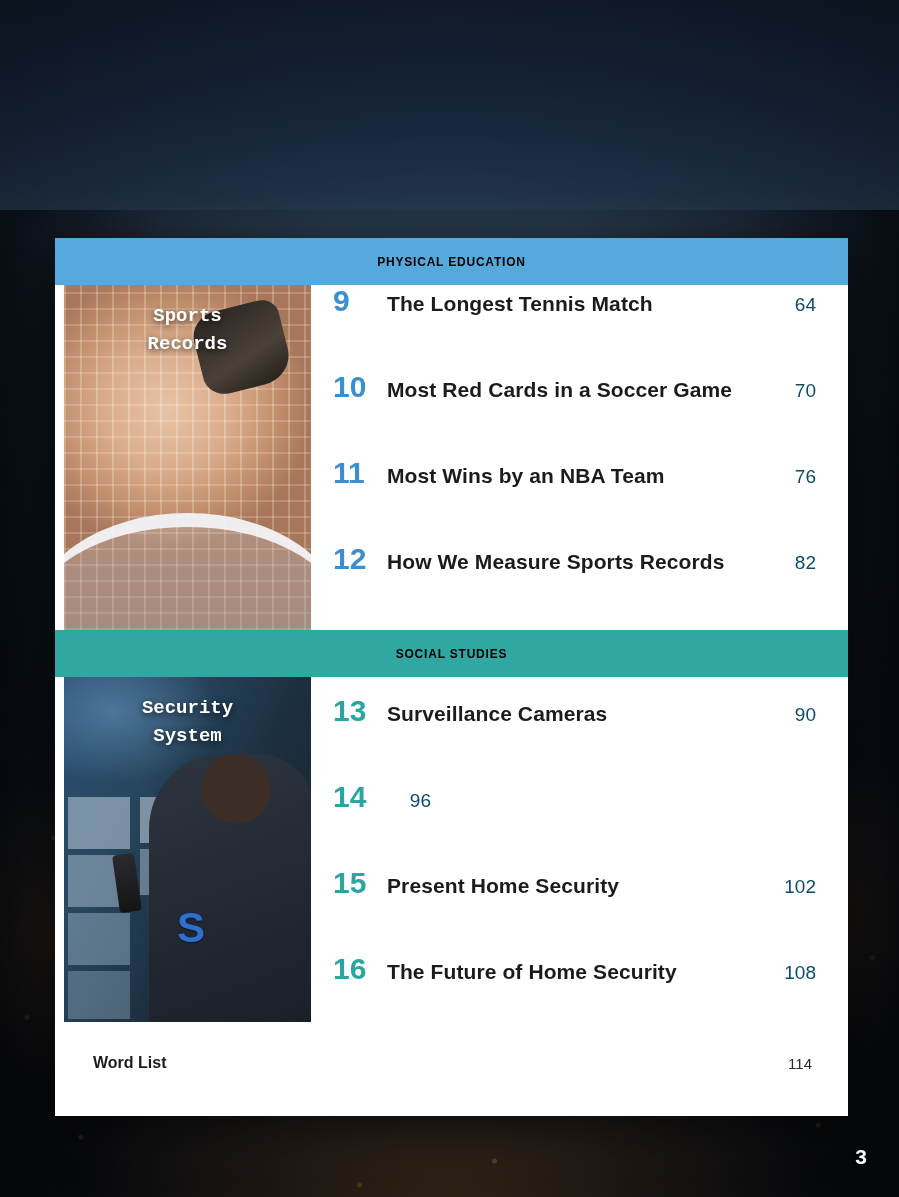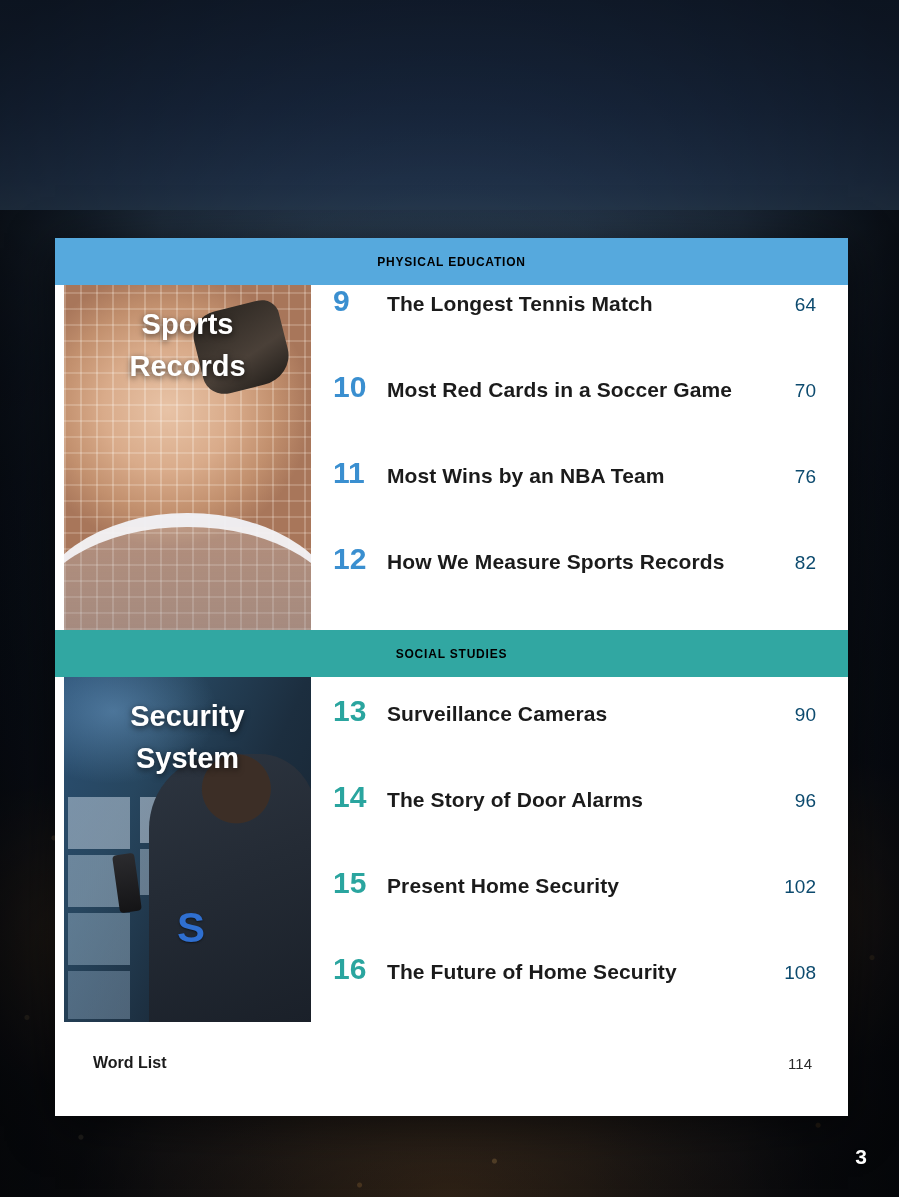--- a/index.html
+++ b/index.html
@@ -112,26 +112,27 @@
     position: relative;
     overflow: hidden;
   }
 
   .thumb-title {
     position: absolute;
     left: 0; right: 0;
     top: 18px;
     text-align: center;
     color: #ffffff;
-    font-size: 29px;
+    font-size: 19px;
     font-weight: bold;
     line-height: 1.45;
     text-shadow: 0 2px 6px rgba(0,0,0,0.65);
     z-index: 4;
     padding: 0 8px;
+    font-family: Liberation Mono, monospace;
   }
 
   
   .thumb.sports {
     background:
       
       repeating-linear-gradient(90deg, rgba(255,255,255,0.55) 0 2px, transparent 2px 16px),
       repeating-linear-gradient(0deg, rgba(255,255,255,0.45) 0 2px, transparent 2px 16px),
       radial-gradient(ellipse 58% 40% at 42% 36%, #e8c3a6 0%, #d9ab8a 45%, #c2906e 75%, #a8765a 100%),
       linear-gradient(135deg, #d8a98a 0%, #c6916f 40%, #e0bb9d 70%, #b98a69 100%);
@@ -347,21 +348,20 @@
     <div class="entries">
 
       <div class="entry">
         <span class="entry-num">13</span>
         <span class="entry-title">Surveillance Cameras</span>
         <span class="entry-page">90</span>
       </div>
 
       <div class="entry">
         <span class="entry-num">14</span>
-        <span class="entry-title">The Story of Door Alarms</span>
         <span class="entry-page">96</span>
       </div>
 
       <div class="entry">
         <span class="entry-num">15</span>
         <span class="entry-title">Present Home Security</span>
         <span class="entry-page">102</span>
       </div>
 
       <div class="entry">

